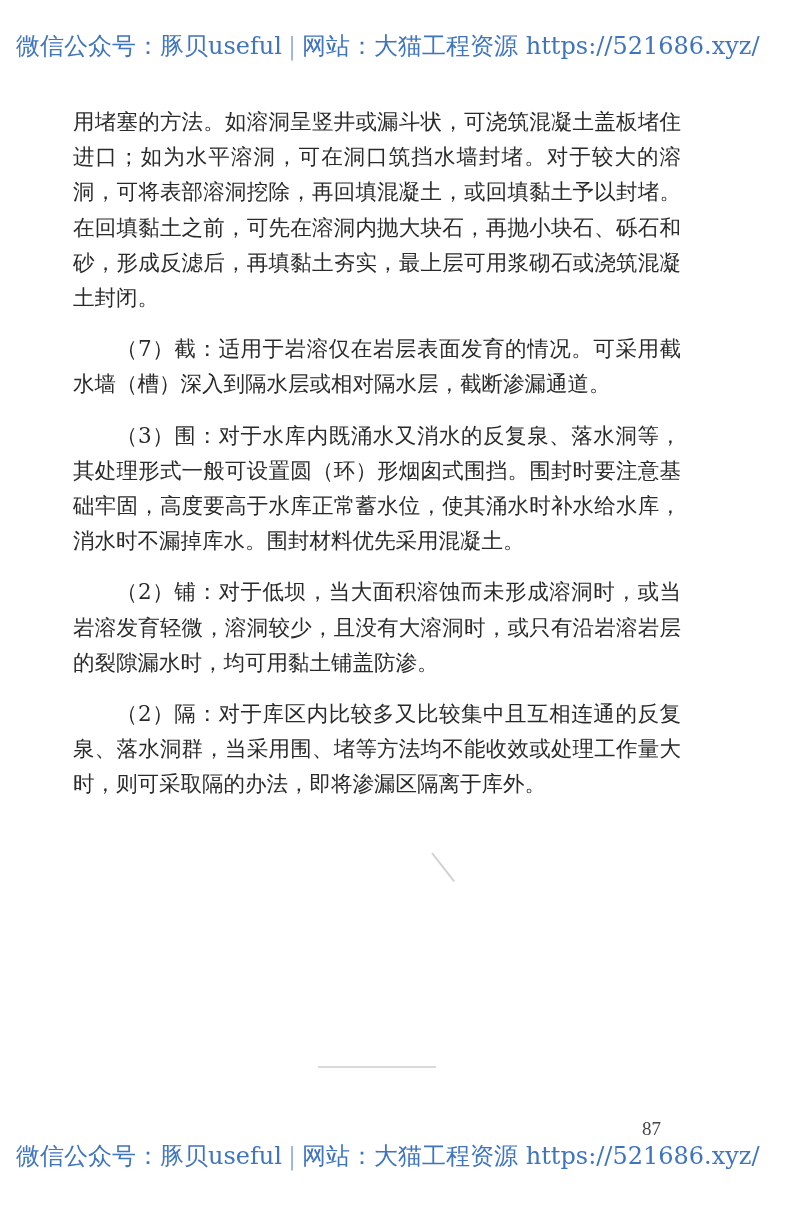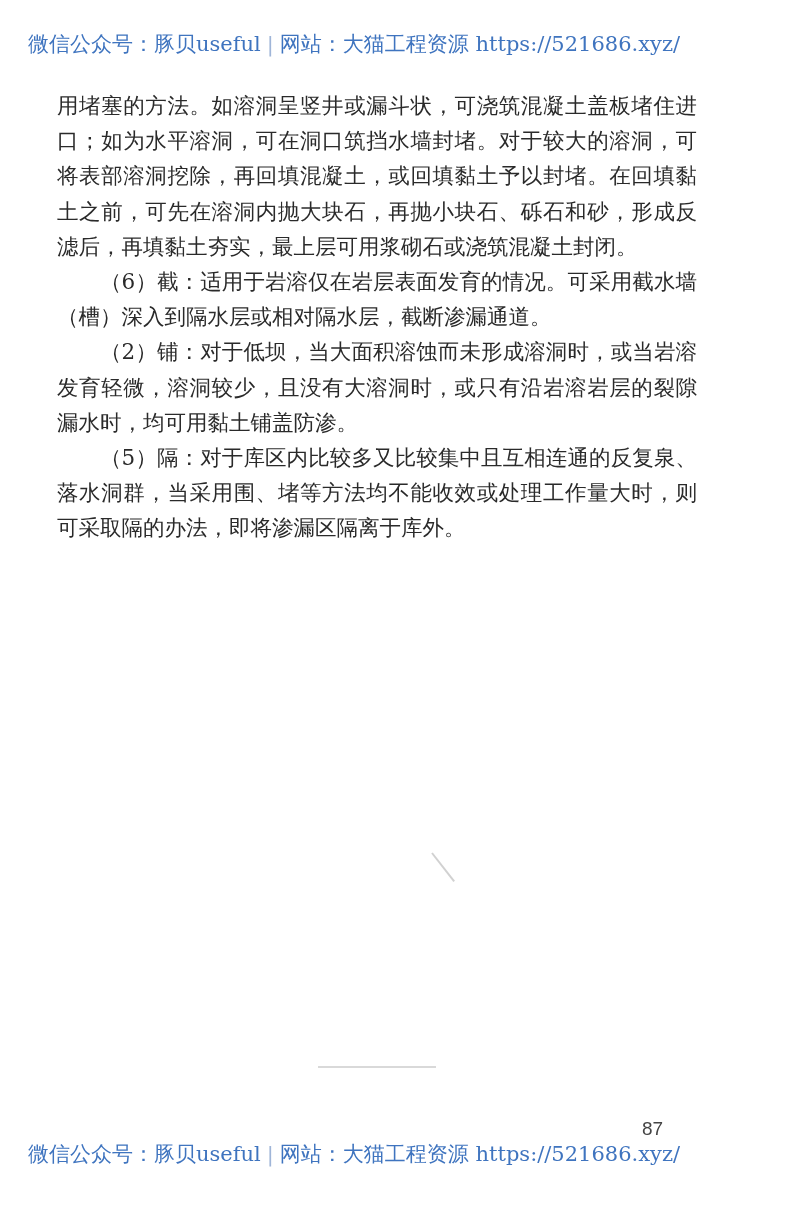--- a/index.html
+++ b/index.html
@@ -9,24 +9,24 @@
     }
     body {
       width: 800px;
       height: 1219px;
       position: relative;
       overflow: hidden;
       font-family: "DejaVu Serif", "Liberation Serif", serif;
     }
     .watermark {
       position: absolute;
-      left: 28px;
+      left: 16px;
       width: 760px;
       font-family: "DejaVu Serif", "Liberation Serif", serif;
-      font-size: 21px;
+      font-size: 24px;
       color: #3f74bf;
       white-space: nowrap;
       letter-spacing: 0px;
     }
     .watermark .sep {
       color: #9fb5d8;
       margin: 0 6px;
     }
     .wm-top { top: 30px; }
     .wm-bottom { top: 1140px; }
@@ -36,30 +36,30 @@
       left: 57px;
       top: 88px;
       width: 640px;
       color: #2a2a2a;
       font-size: 21.5px;
       line-height: 35.2px;
       text-align: justify;
       text-justify: inter-character;
     }
     .page p {
-      margin: 0;
+      margin: 16px;
     }
     .page p.indent {
       text-indent: 2em;
     }
     .page-number {
       position: absolute;
       left: 642px;
       top: 1118px;
-      font-family: Liberation Sans, sans-serif;
+      font-family: Liberation Serif, serif;
       font-size: 19px;
       color: #444444;
     }
     .mark {
       position: absolute;
       background: #c8c8c8;
     }
     .mark-diag {
       left: 432px;
       top: 852px;
@@ -82,23 +82,24 @@
 </head>
 <body>
 
 <div class="watermark wm-top">
   <span>微信公众号：豚贝useful</span><span class="sep">|</span><span>网站：大猫工程资源</span>
   <span>https://521686.xyz/</span>
 </div>
 
 <div class="page">
   <p>用堵塞的方法。如溶洞呈竖井或漏斗状，可浇筑混凝土盖板堵住进口；如为水平溶洞，可在洞口筑挡水墙封堵。对于较大的溶洞，可将表部溶洞挖除，再回填混凝土，或回填黏土予以封堵。在回填黏土之前，可先在溶洞内抛大块石，再抛小块石、砾石和砂，形成反滤后，再填黏土夯实，最上层可用浆砌石或浇筑混凝土封闭。</p>
-  <p class="indent">（6）截：适用于岩溶仅在岩层表面发育的情况。可采用截水墙（槽）深入到隔水层或相对隔水层，截断渗漏通道。</p>
+  <p class="indent">（7）截：适用于岩溶仅在岩层表面发育的情况。可采用截水墙（槽）深入到隔水层或相对隔水层，截断渗漏通道。</p>
+  <p class="indent">（3）围：对于水库内既涌水又消水的反复泉、落水洞等，其处理形式一般可设置圆（环）形烟囱式围挡。围封时要注意基础牢固，高度要高于水库正常蓄水位，使其涌水时补水给水库，消水时不漏掉库水。围封材料优先采用混凝土。</p>
   <p class="indent">（2）铺：对于低坝，当大面积溶蚀而未形成溶洞时，或当岩溶发育轻微，溶洞较少，且没有大溶洞时，或只有沿岩溶岩层的裂隙漏水时，均可用黏土铺盖防渗。</p>
-  <p class="indent">（5）隔：对于库区内比较多又比较集中且互相连通的反复泉、落水洞群，当采用围、堵等方法均不能收效或处理工作量大时，则可采取隔的办法，即将渗漏区隔离于库外。</p>
+  <p class="indent">（2）隔：对于库区内比较多又比较集中且互相连通的反复泉、落水洞群，当采用围、堵等方法均不能收效或处理工作量大时，则可采取隔的办法，即将渗漏区隔离于库外。</p>
 </div>
 
 <div class="mark mark-diag"></div>
 <div class="mark mark-line"></div>
 
 <div class="page-number">87</div>
 
 <div class="watermark wm-bottom">
   <span>微信公众号：豚贝useful</span><span class="sep">|</span><span>网站：大猫工程资源</span>
   <span>https://521686.xyz/</span>

